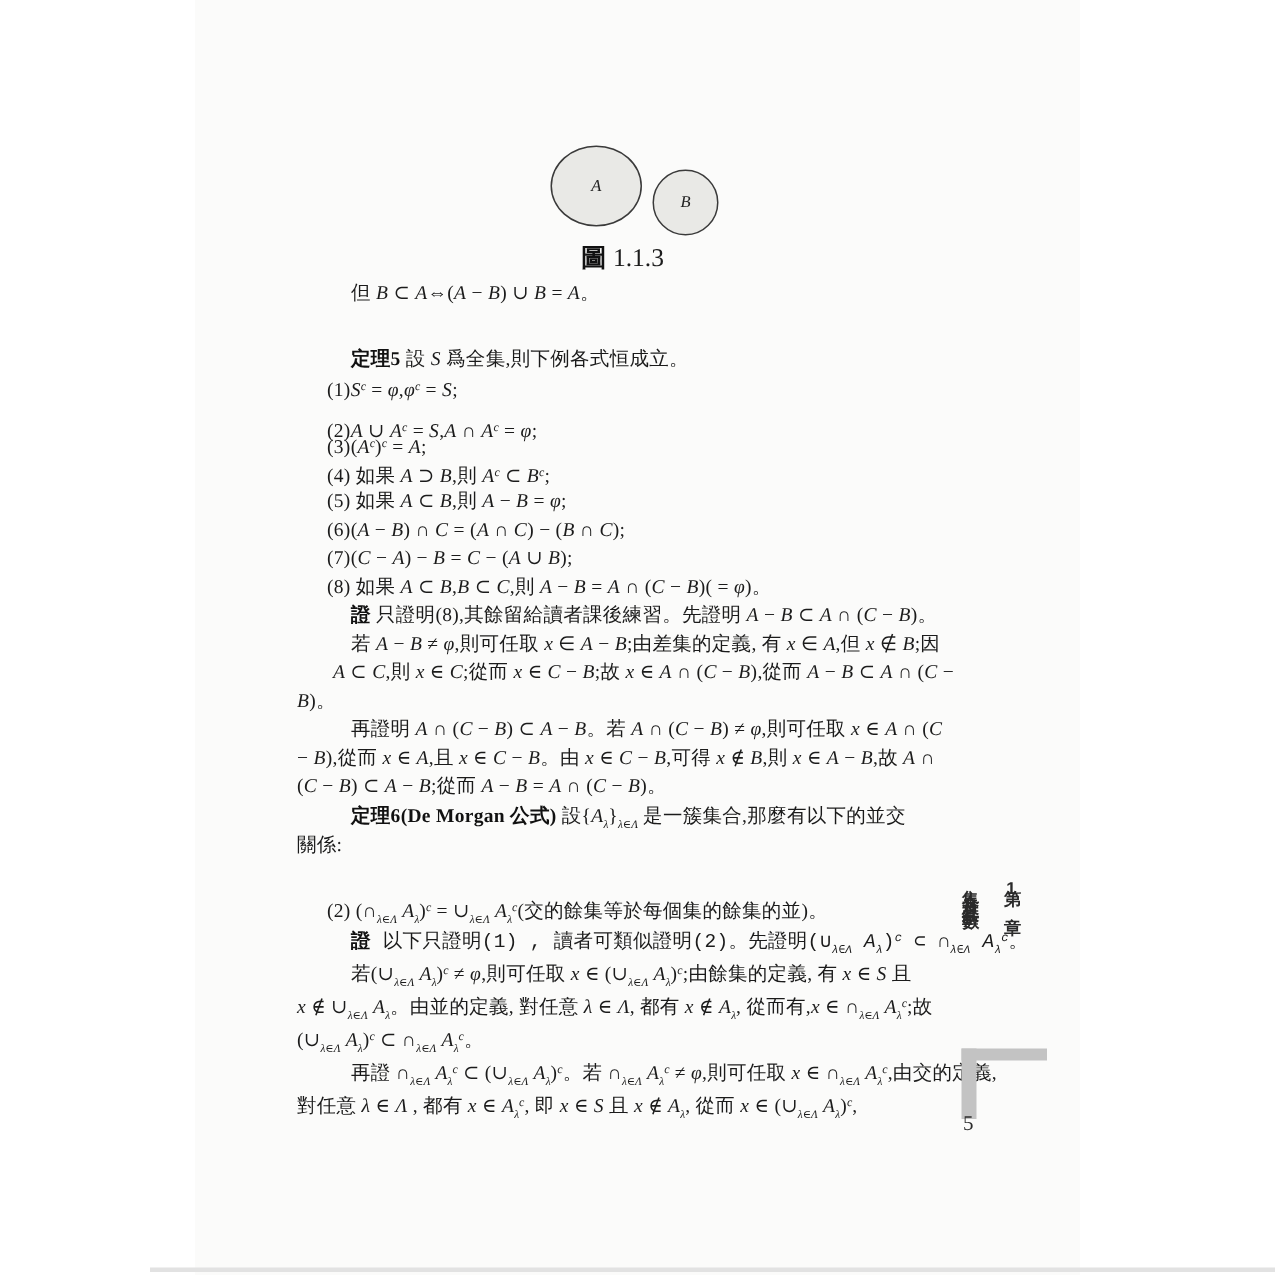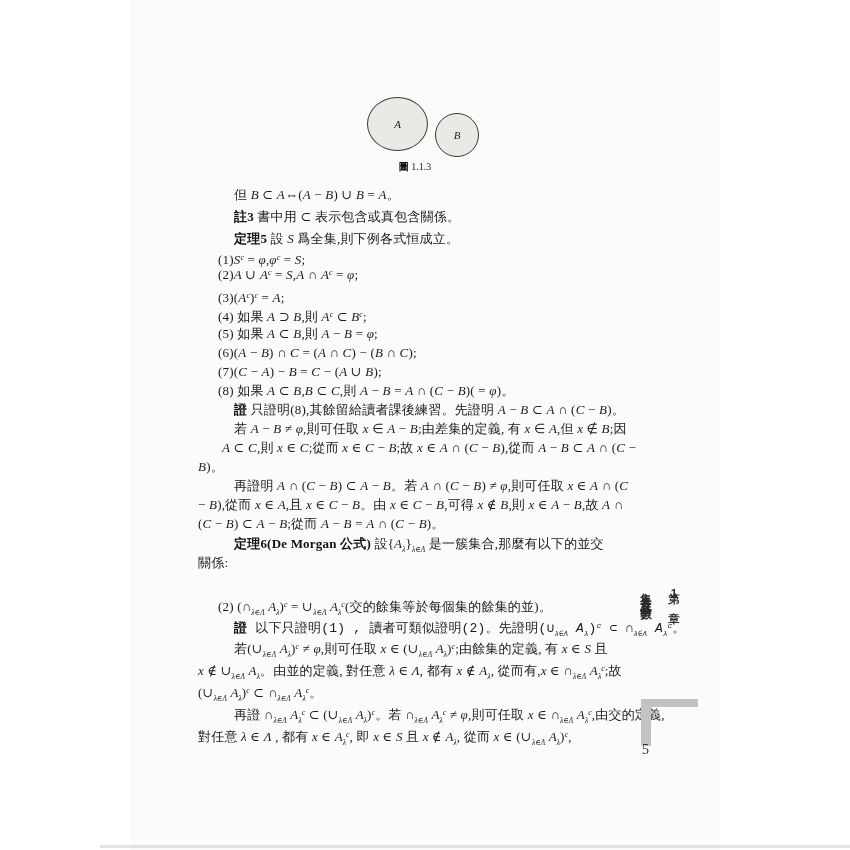--- a/index.html
+++ b/index.html
@@ -6,21 +6,21 @@
   body{width:850px;height:850px;position:relative;background:#ffffff;overflow:hidden;}
   #page{position:absolute;left:130px;top:0;width:590px;height:850px;background:#fbfbfa;}
   #bottom-edge{position:absolute;left:100px;top:845px;width:750px;height:3px;background:#e2e2e2;}
 
   
   .venn{position:absolute;border:1px solid #3a3a3a;background:#e9e9e6;border-radius:50%;
         display:flex;align-items:center;justify-content:center;}
   .venn .lbl{font-family:"Liberation Serif","DejaVu Serif",serif;font-style:italic;
         font-size:11px;color:#222;}
   #fig-caption{position:absolute;left:360px;top:160px;width:110px;text-align:center;
-        font-family:"Liberation Serif","DejaVu Serif",serif;font-size:10px;color:#1c1c1c;}
+        font-family:"Liberation Serif","DejaVu Serif",serif;font-size:17px;color:#1c1c1c;}
 
   
   #text-block{position:absolute;left:198px;top:0;width:462px;height:696px;}
   .line{position:absolute;left:0;width:100%;
         font-family:"Liberation Serif","DejaVu Serif",serif;font-size:13px;color:#1b1b1b;
         white-space:nowrap;letter-spacing:0.2px;line-height:17px;}
   .line i{font-style:italic;}
   .line b, #fig-caption b{font-weight:700;color:#111;}
   .line sub{font-size:7.5px;font-style:italic;vertical-align:-4px;letter-spacing:0;}
   .line sup{font-size:8px;font-style:italic;vertical-align:4px;letter-spacing:0;}
@@ -48,25 +48,24 @@
 <div class="venn" style="left:367px;top:97px;width:59px;height:52px;">
   <span class="lbl">A</span>
 </div>
 <div class="venn" style="left:435px;top:113px;width:42px;height:42px;">
   <span class="lbl">B</span>
 </div>
 <div id="fig-caption"><b>圖</b> 1.1.3</div>
 
 <div id="text-block">
   <div class="line ind2" style="top:186px;">但 <i>B</i> ⊂ <i>A</i>⇔(<i>A</i> − <i>B</i>) ∪ <i>B</i> = <i>A</i>。</div>
-  <div class="line ind2" style="top:208px;"><b>註3</b>  書中用 ⊂ 表示包含或真包含關係。</div>
   <div class="line ind2" style="top:230px;"><b>定理5</b>  設 <i>S</i> 爲全集,則下例各式恒成立。</div>
 
   <div class="line ind1" style="top:249px;">(1)<i>S</i><sup>c</sup> = <i>φ</i>,<i>φ</i><sup>c</sup> = <i>S</i>;</div>
-  <div class="line ind1" style="top:264px;">(2)<i>A</i> ∪ <i>A</i><sup>c</sup> = <i>S</i>,<i>A</i> ∩ <i>A</i><sup>c</sup> = <i>φ</i>;</div>
+  <div class="line ind1" style="top:276px;">(2)<i>A</i> ∪ <i>A</i><sup>c</sup> = <i>S</i>,<i>A</i> ∩ <i>A</i><sup>c</sup> = <i>φ</i>;</div>
   <div class="line ind1" style="top:287px;">(3)(<i>A</i><sup>c</sup>)<sup>c</sup> = <i>A</i>;</div>
   <div class="line ind1" style="top:306px;">(4) 如果 <i>A</i> ⊃ <i>B</i>,則 <i>A</i><sup>c</sup> ⊂ <i>B</i><sup>c</sup>;</div>
   <div class="line ind1" style="top:325px;">(5) 如果 <i>A</i> ⊂ <i>B</i>,則 <i>A</i> − <i>B</i> = <i>φ</i>;</div>
   <div class="line ind1" style="top:344px;">(6)(<i>A</i> − <i>B</i>) ∩ <i>C</i> = (<i>A</i> ∩ <i>C</i>) − (<i>B</i> ∩ <i>C</i>);</div>
   <div class="line ind1" style="top:363px;">(7)(<i>C</i> − <i>A</i>) − <i>B</i> = <i>C</i> − (<i>A</i> ∪ <i>B</i>);</div>
   <div class="line ind1" style="top:382px;">(8) 如果 <i>A</i> ⊂ <i>B</i>,<i>B</i> ⊂ <i>C</i>,則 <i>A</i> − <i>B</i> = <i>A</i> ∩ (<i>C</i> − <i>B</i>)( = <i>φ</i>)。</div>
 
   <div class="line ind2" style="top:401px;"><b>證</b>  只證明(8),其餘留給讀者課後練習。先證明 <i>A</i> − <i>B</i> ⊂ <i>A</i> ∩ (<i>C</i> − <i>B</i>)。</div>
   <div class="line ind2" style="top:420px;font-family:Liberation Serif, serif;">若 <i>A</i> − <i>B</i> ≠ <i>φ</i>,則可任取 <i>x</i> ∈ <i>A</i> − <i>B</i>;由差集的定義, 有 <i>x</i> ∈ <i>A</i>,但 <i>x</i> ∉ <i>B</i>;因</div>
   <div class="line flush" style="top:439px;text-align:center;"><i>A</i> ⊂ <i>C</i>,則 <i>x</i> ∈ <i>C</i>;從而 <i>x</i> ∈ <i>C</i> − <i>B</i>;故 <i>x</i> ∈ <i>A</i> ∩ (<i>C</i> − <i>B</i>),從而 <i>A</i> − <i>B</i> ⊂ <i>A</i> ∩ (<i>C</i> −</div>

